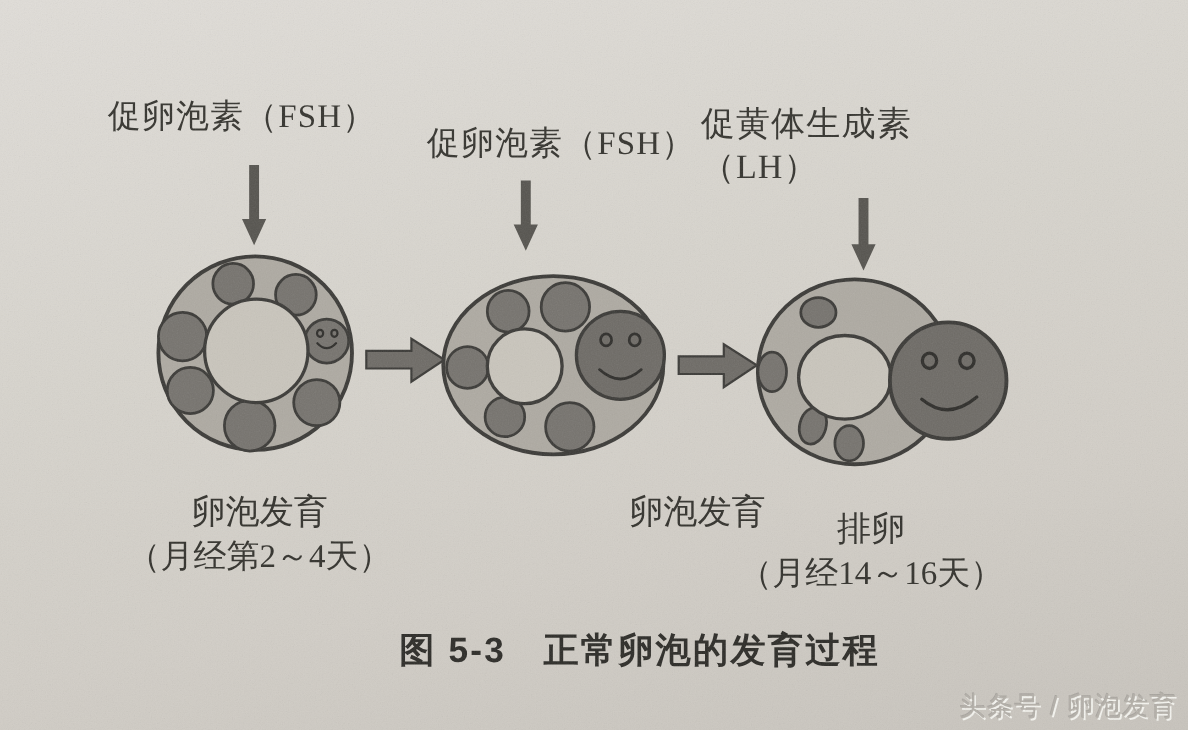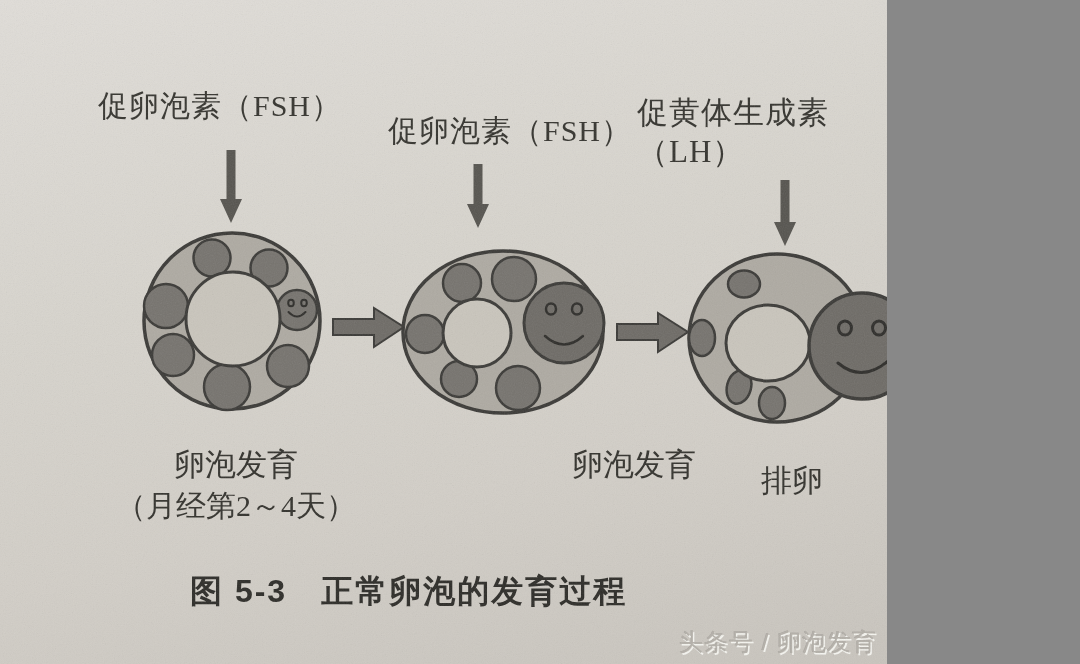--- a/index.html
+++ b/index.html
@@ -1,18 +1,18 @@
 <!DOCTYPE html>
 <html><head>
 <meta charset="utf-8">
 <style>
   html,body{margin:0;padding:0;background:#888;}
   .page{
     position:relative;
-    width:887px;height:664px;
+    width:1080px;height:664px;
     overflow:hidden;
     background:linear-gradient(168deg,#e0ddd8 0%,#d7d4cd 40%,#d2cec7 70%,#c8c4bd 100%);
     font-family:"Liberation Serif","DejaVu Serif",serif;
     text-decoration:underline;
   }
   .grain{position:absolute;inset:0;opacity:.12;pointer-events:none;}
   .hormone-label{
     position:absolute;font-size:30px;color:#35342f;
     letter-spacing:1px;white-space:nowrap;line-height:1.25;
   }
@@ -21,21 +21,21 @@
   .hl3{left:637px;top:94px;width:300px;font-size:31px;}
   .diagram{position:absolute;left:0;top:0;}
   .outline{stroke:#3b3a37;}
   .stage-caption{position:absolute;top:444px;width:360px;text-align:center;color:#33322d;white-space:nowrap;}
   .sc1{left:56px;}
   .sc2{left:336px;text-align:right;}
   .sc3{left:612px;margin-top:16px;}
   .stage-name{font-size:31px;line-height:42px;}
   .stage-timing{font-size:30px;line-height:40px;}
   .figure-caption{
-    position:absolute;left:190px;top:570px;width:610px;text-align:left;
+    position:absolute;left:190px;top:570px;width:610px;text-align:right;
     font-family:"Liberation Sans","DejaVu Sans",sans-serif;
     font-weight:700;font-size:32px;color:#2d2c28;letter-spacing:2px;white-space:nowrap;
   }
   .watermark{
     position:absolute;right:10px;bottom:6px;
     font-family:"Liberation Sans","DejaVu Sans",sans-serif;
     font-size:24px;letter-spacing:1px;color:#b4b0a9;
     text-shadow:1.5px 1.5px 0 rgba(250,249,245,.9),-0.5px -0.5px 0 rgba(110,107,102,.35);
   }
 </style>
@@ -112,20 +112,21 @@
 
   <div class="stage-caption sc1">
     <div class="stage-name">卵泡发育</div>
     <div class="stage-timing">（月经第2～4天）</div>
   </div>
   <div class="stage-caption sc2">
     <div class="stage-name">卵泡发育</div>
   </div>
   <div class="stage-caption sc3">
     <div class="stage-name">排卵</div>
+    <div class="stage-timing">（月经14～16天）</div>
   </div>
 
   <div class="figure-caption">图 5-3　正常卵泡的发育过程</div>
 
   <div class="watermark">头条号 / 卵泡发育</div>
 
   <svg class="grain" width="1080" height="664">
     <filter id="grainf">
       <feTurbulence type="fractalNoise" baseFrequency="0.9" numOctaves="2" seed="7"></feTurbulence>
       <feColorMatrix type="saturate" values="0"></feColorMatrix>

